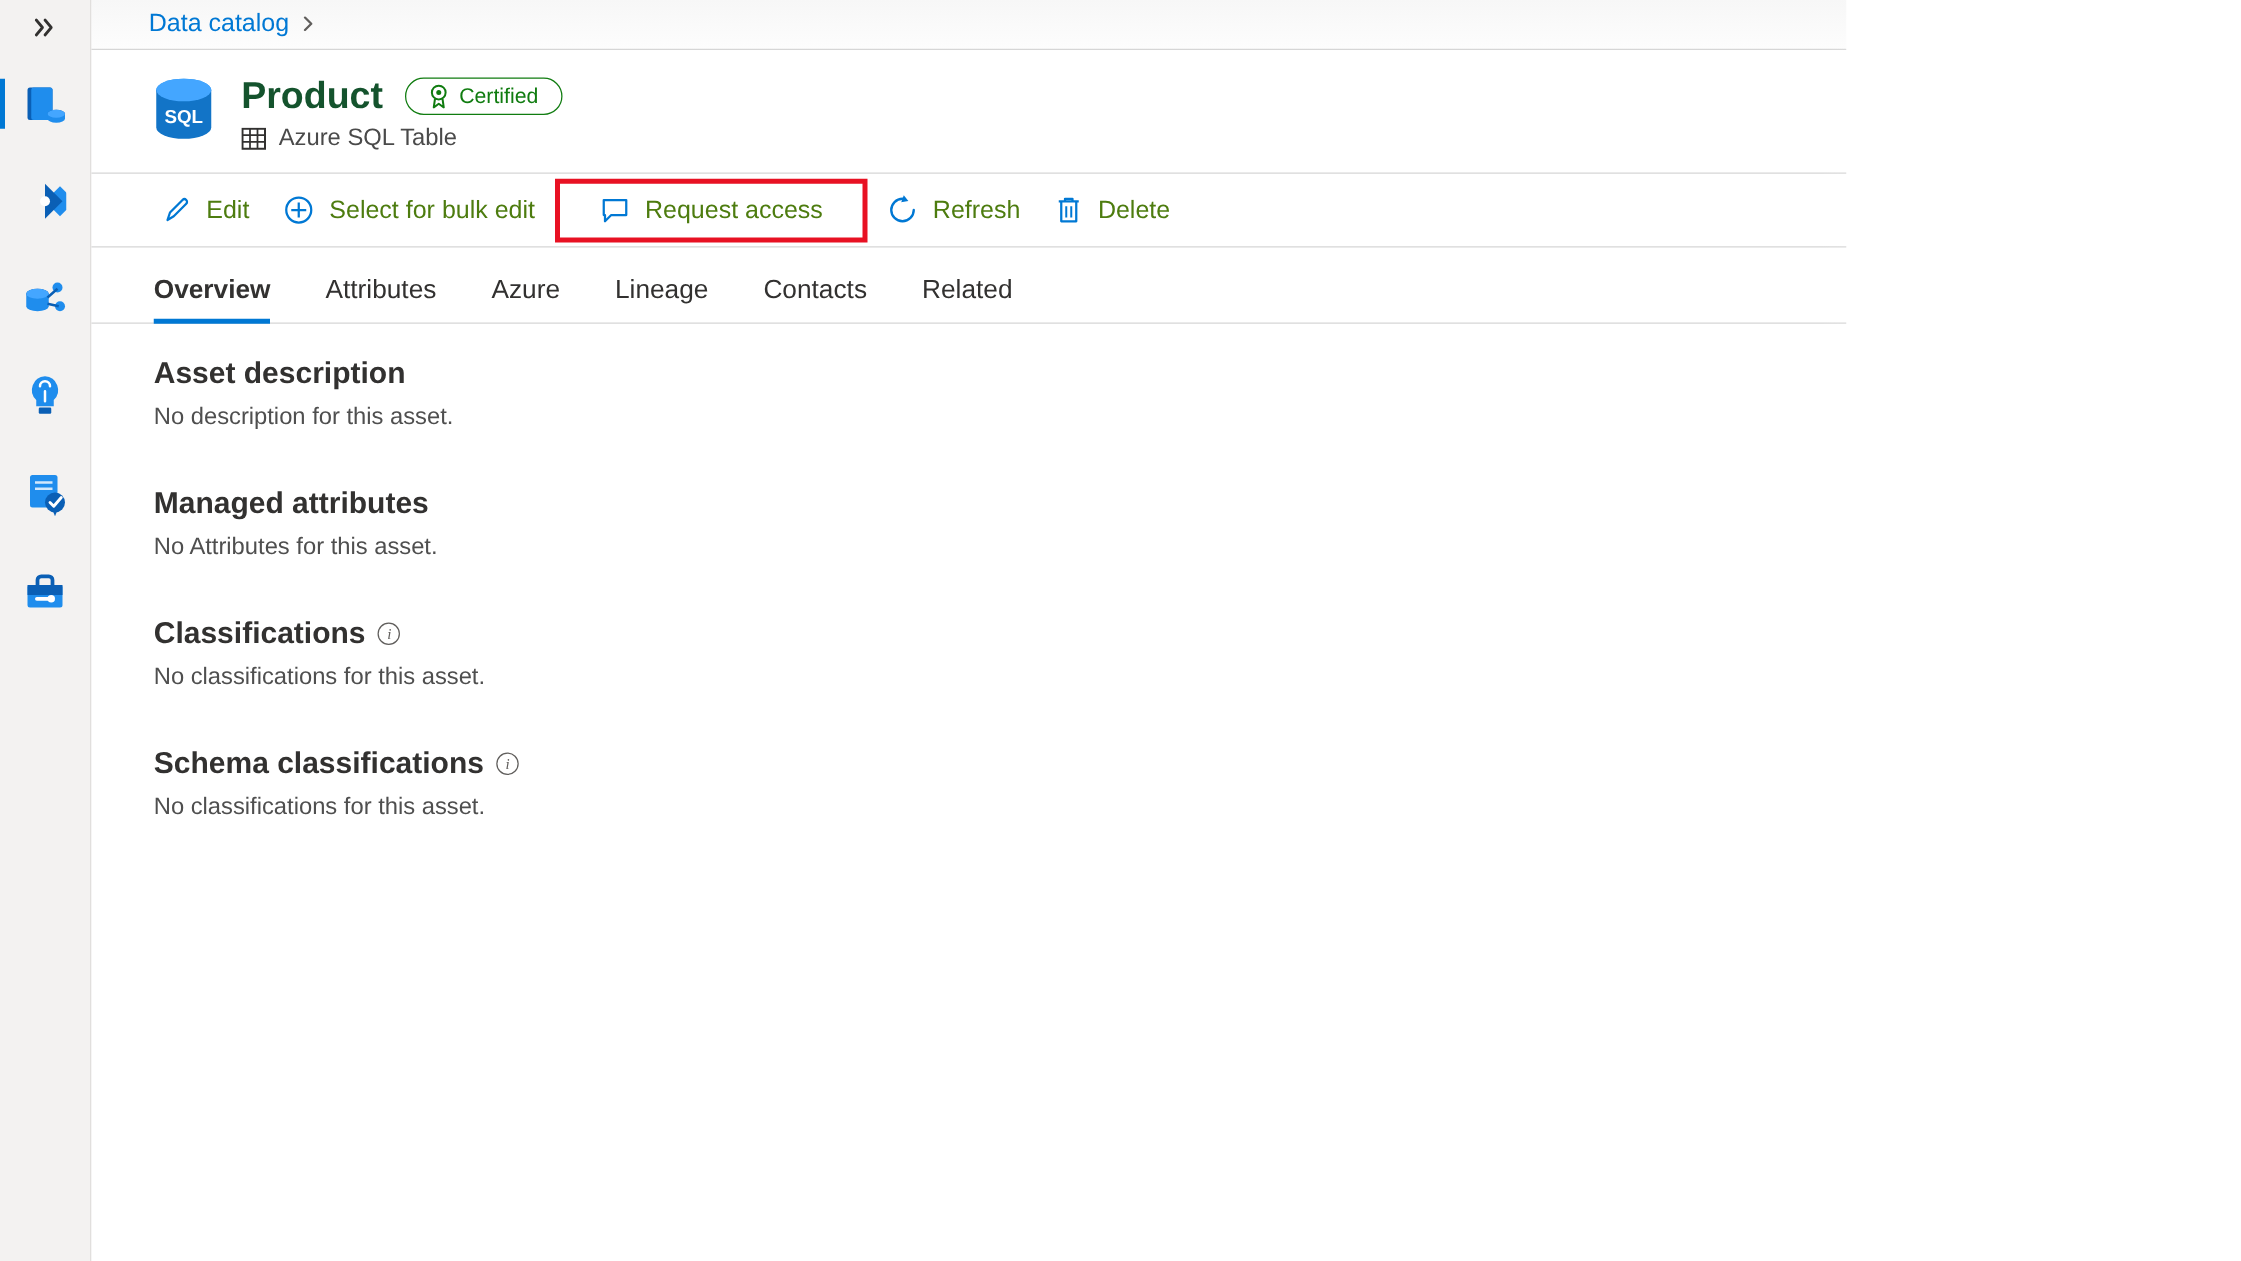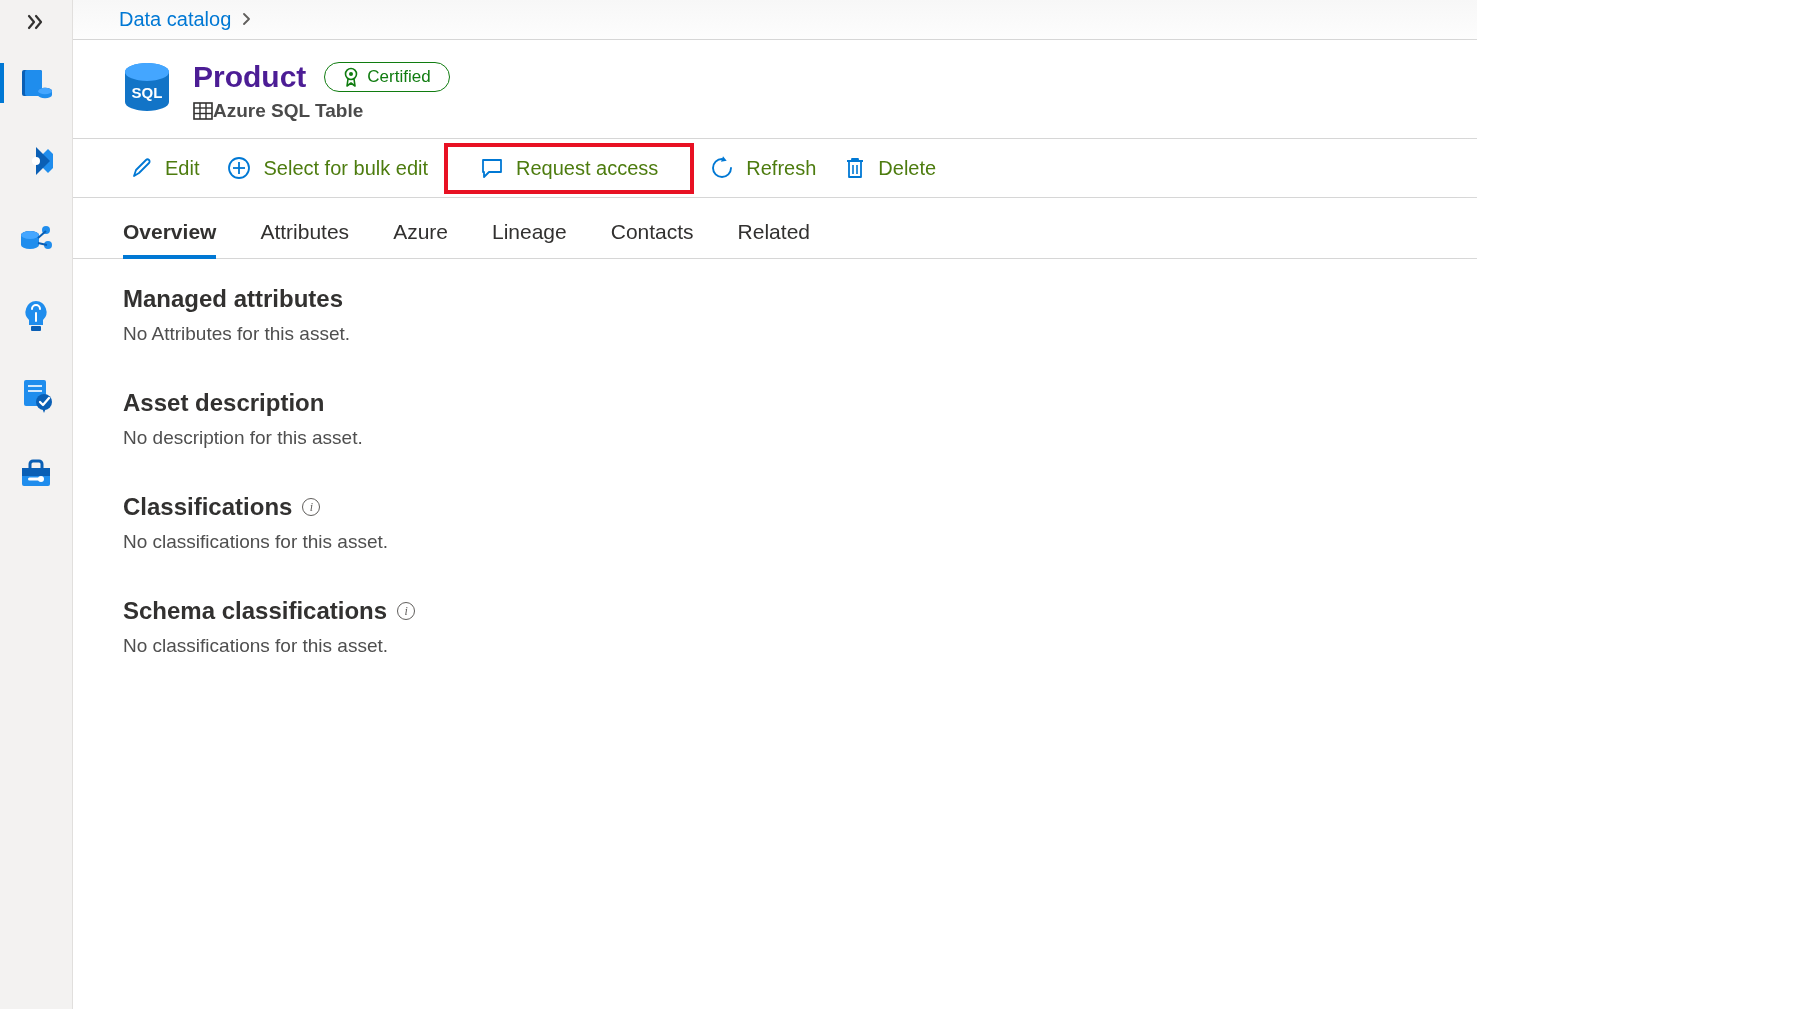--- a/index.html
+++ b/index.html
@@ -76,40 +76,40 @@
     justify-content: center;
   }
   .title-row {
     display: flex;
     align-items: center;
     gap: 18px;
   }
   .asset-title {
     font-size: 30px;
     font-weight: 700;
-    color: #4c1d95;
+    color: #14532d;
   }
   .cert-badge {
     display: inline-flex;
     align-items: center;
     gap: 8px;
     border: 1px solid #107c10;
     color: #107c10;
     border-radius: 999px;
     padding: 4px 18px;
     font-size: 17px;
     font-weight: 400;
   }
   .type-row {
     display: flex;
     align-items: center;
+    gap: 10px;
     margin-top: 6px;
     color: #4a4a4a;
     font-size: 19px;
-    font-weight: bold;
   }
 
   .toolbar {
     border-top: 1px solid #d6d6d6;
     border-bottom: 1px solid #d6d6d6;
     display: flex;
     align-items: center;
     padding-left: 46px;
     height: 60px;
     gap: 4px;
@@ -350,26 +350,26 @@
       <div class="tab active">Overview</div>
       <div class="tab">Attributes</div>
       <div class="tab">Azure</div>
       <div class="tab">Lineage</div>
       <div class="tab">Contacts</div>
       <div class="tab">Related</div>
     </div>
 
     <div class="content">
       <div class="section">
+        <h2>Asset description</h2>
+        <p>No description for this asset.</p>
+      </div>
+      <div class="section">
         <h2>Managed attributes</h2>
         <p>No Attributes for this asset.</p>
-      </div>
-      <div class="section">
-        <h2>Asset description</h2>
-        <p>No description for this asset.</p>
       </div>
       <div class="section">
         <h2>
           <span>Classifications</span>
           <span class="info-icon">i</span>
         </h2>
         <p>No classifications for this asset.</p>
       </div>
       <div class="section">
         <h2>

